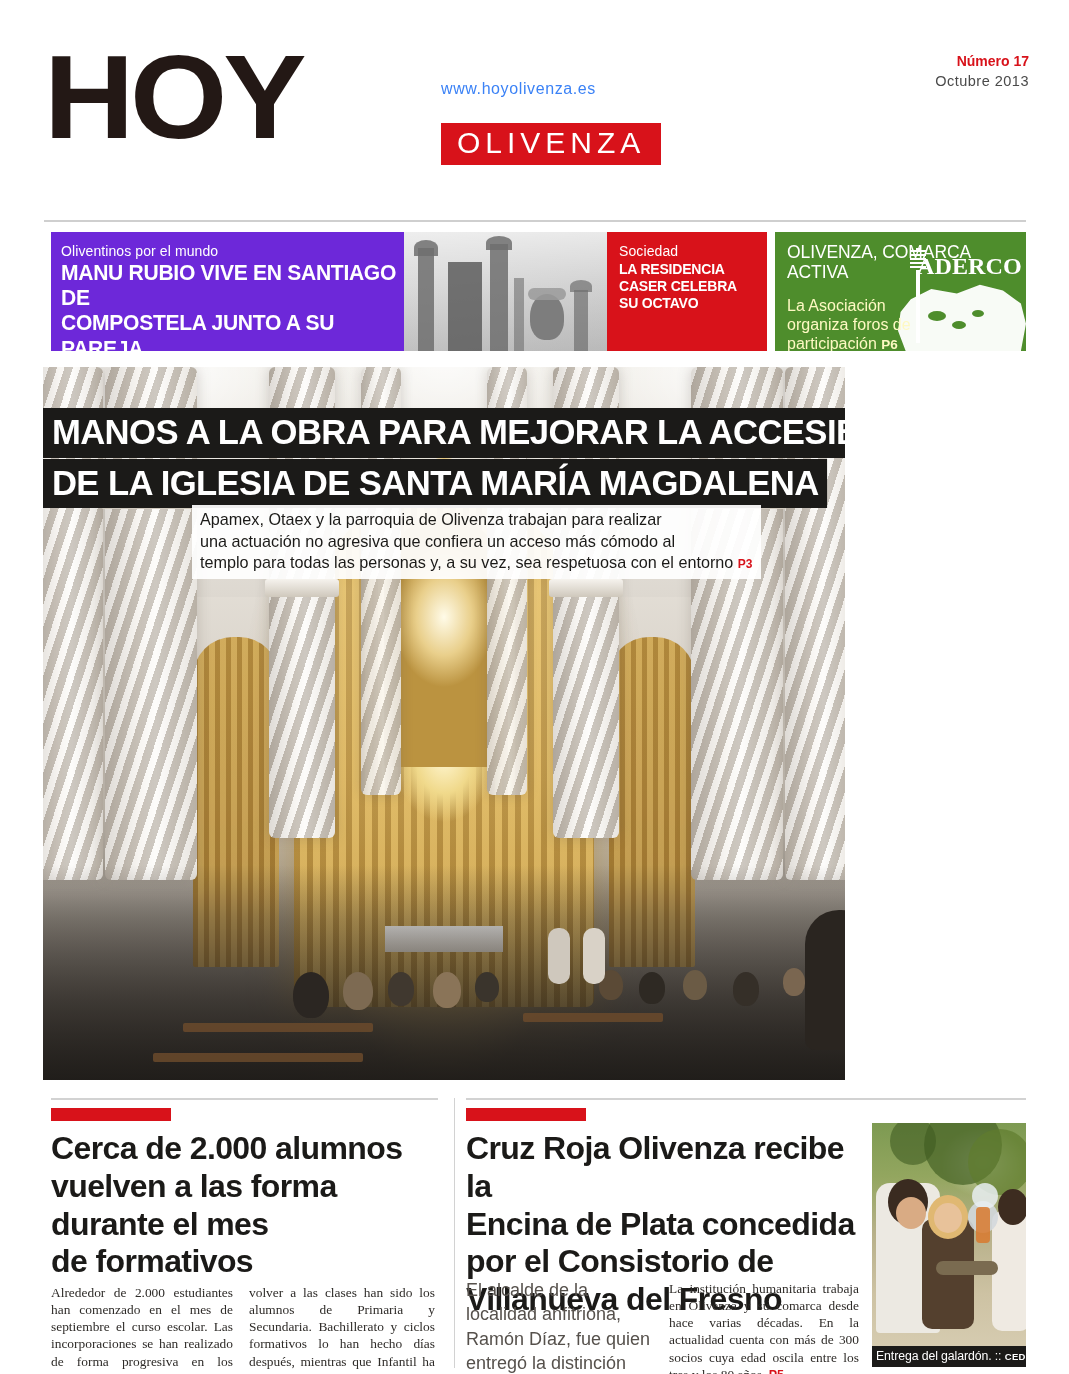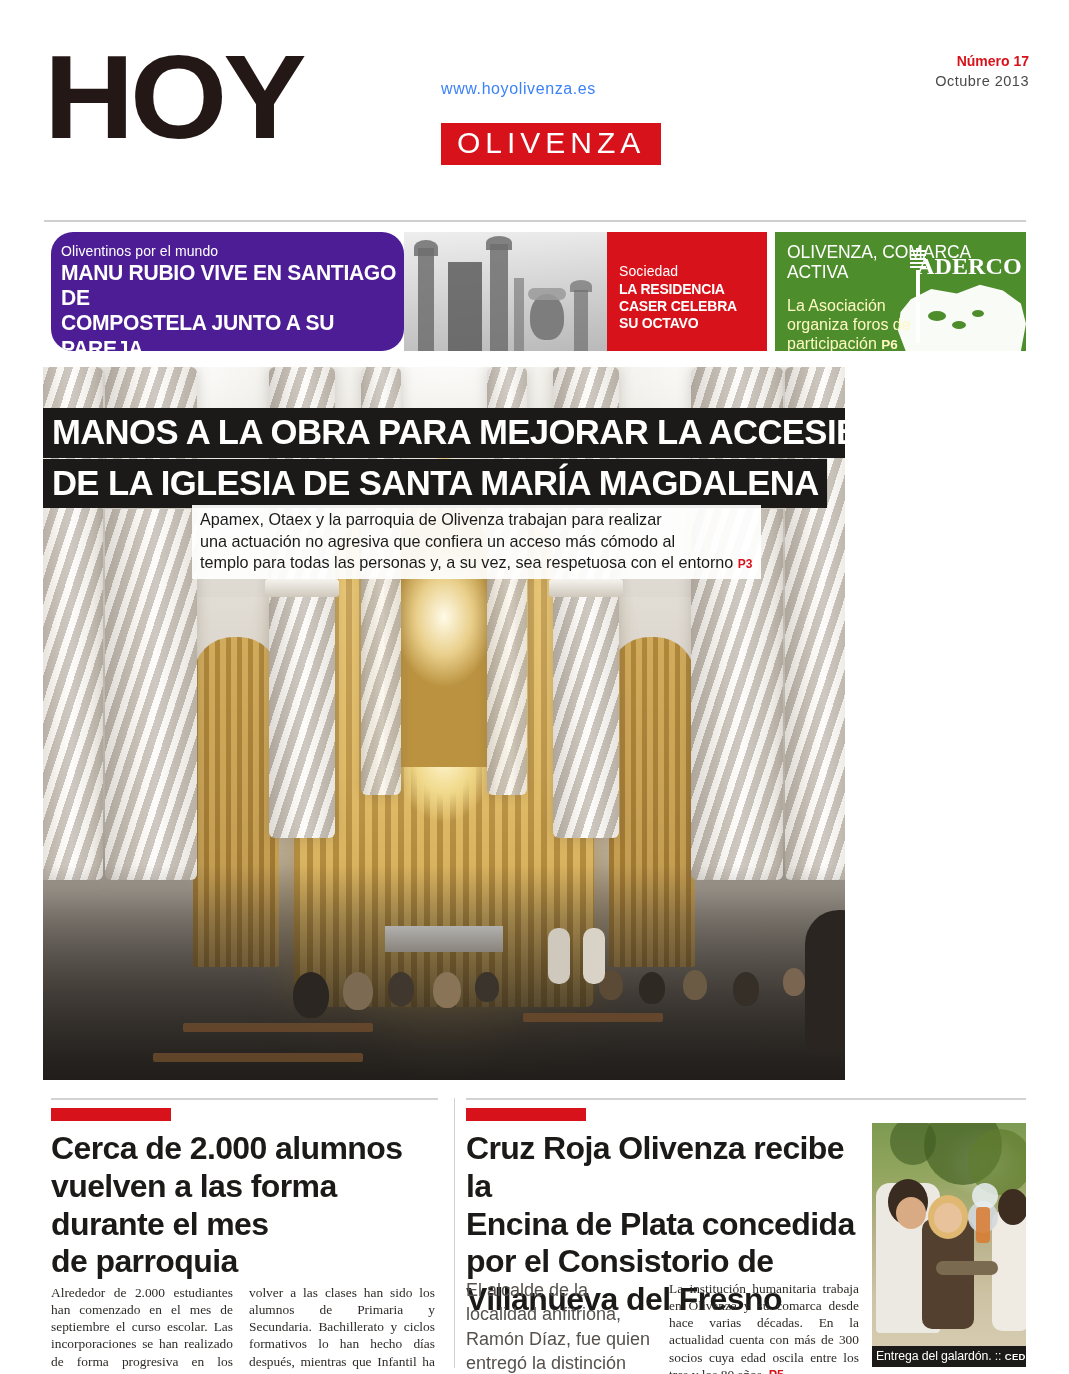--- a/index.html
+++ b/index.html
@@ -96,21 +96,21 @@
     left: 51px;
     top: 232px;
     width: 975px;
     height: 119px;
     display: flex;
   }
   .bn {
     position: relative;
     overflow: hidden;
   }
-  .bn-red1 { width: 353px; background: #4c1d95; border-radius: 22px; }
+  .bn-red1 { width: 353px; background: #6d28d9; }
   .bn-photo { width: 203px; background: #b9b9b9; }
   .bn-red2 { width: 160px; background: #d8121a; }
   .bn-gap { width: 8px; background: #fff; }
   .bn-green { width: 251px; background: #4e8d2c; }
 
   .bn-kicker {
     color: #ffffff;
     font-size: 14px;
     font-weight: normal;
     line-height: 1.15;
@@ -120,21 +120,21 @@
   .bn-red1 .bn-inner { padding: 11px 0 0 10px; }
   .bn-red1 .bn-head {
     color: #fff;
     font-weight: bold;
     font-size: 21.5px;
     line-height: 1.17;
     letter-spacing: -0.3px;
     transform: scaleX(0.98);
     transform-origin: left top;
   }
-  .bn-red2 .bn-inner { padding: 11px 0 0 12px; margin-top: 20px; }
+  .bn-red2 .bn-inner { padding: 11px 0 0 12px; }
   .bn-red2 .bn-head {
     color: #fff;
     font-weight: bold;
     font-size: 14px;
     line-height: 1.2;
     letter-spacing: -0.2px;
   }
   .pg {
     font-size: 13.5px;
     font-weight: bold;
@@ -637,21 +637,21 @@
     <div class="bot-rule" style="left:0;width:387px;"></div>
     <div class="vdivider" style="left:403px;"></div>
     <div class="bot-rule" style="left:415px;width:560px;"></div>
 
     <div>
       <div class="redbar" style="left:0;"></div>
       <div class="art-head" style="left:0;top:32px;width:380px;">
         <div>Cerca de 2.000 alumnos</div>
         <div>vuelven a las forma</div>
         <div>durante el mes</div>
-        <div>de parroquia</div>
+        <div>de formativos</div>
       </div>
       <div class="col-text" style="left:0;top:186px;width:182px;">Alrededor de 2.000 estudiantes han comenzado en el mes de septiembre el curso escolar. Las incorporaciones se han realizado de forma progresiva en los distintos centros educativos. Los primeros en</div>
       <div class="col-text" style="left:198px;top:186px;width:186px;"><span>volver a las clases han sido los alumnos de Primaria y Secundaria. Bachillerato y ciclos formativos lo han hecho días después, mientras que Infantil ha contado con un periodo de adaptación.</span> </div>
     </div>
 
     <div>
       <div class="redbar" style="left:415px;"></div>
       <div class="art-head" style="left:415px;top:32px;width:410px;">
         <div>Cruz Roja Olivenza recibe la</div>
         <div>Encina de Plata concedida</div>

